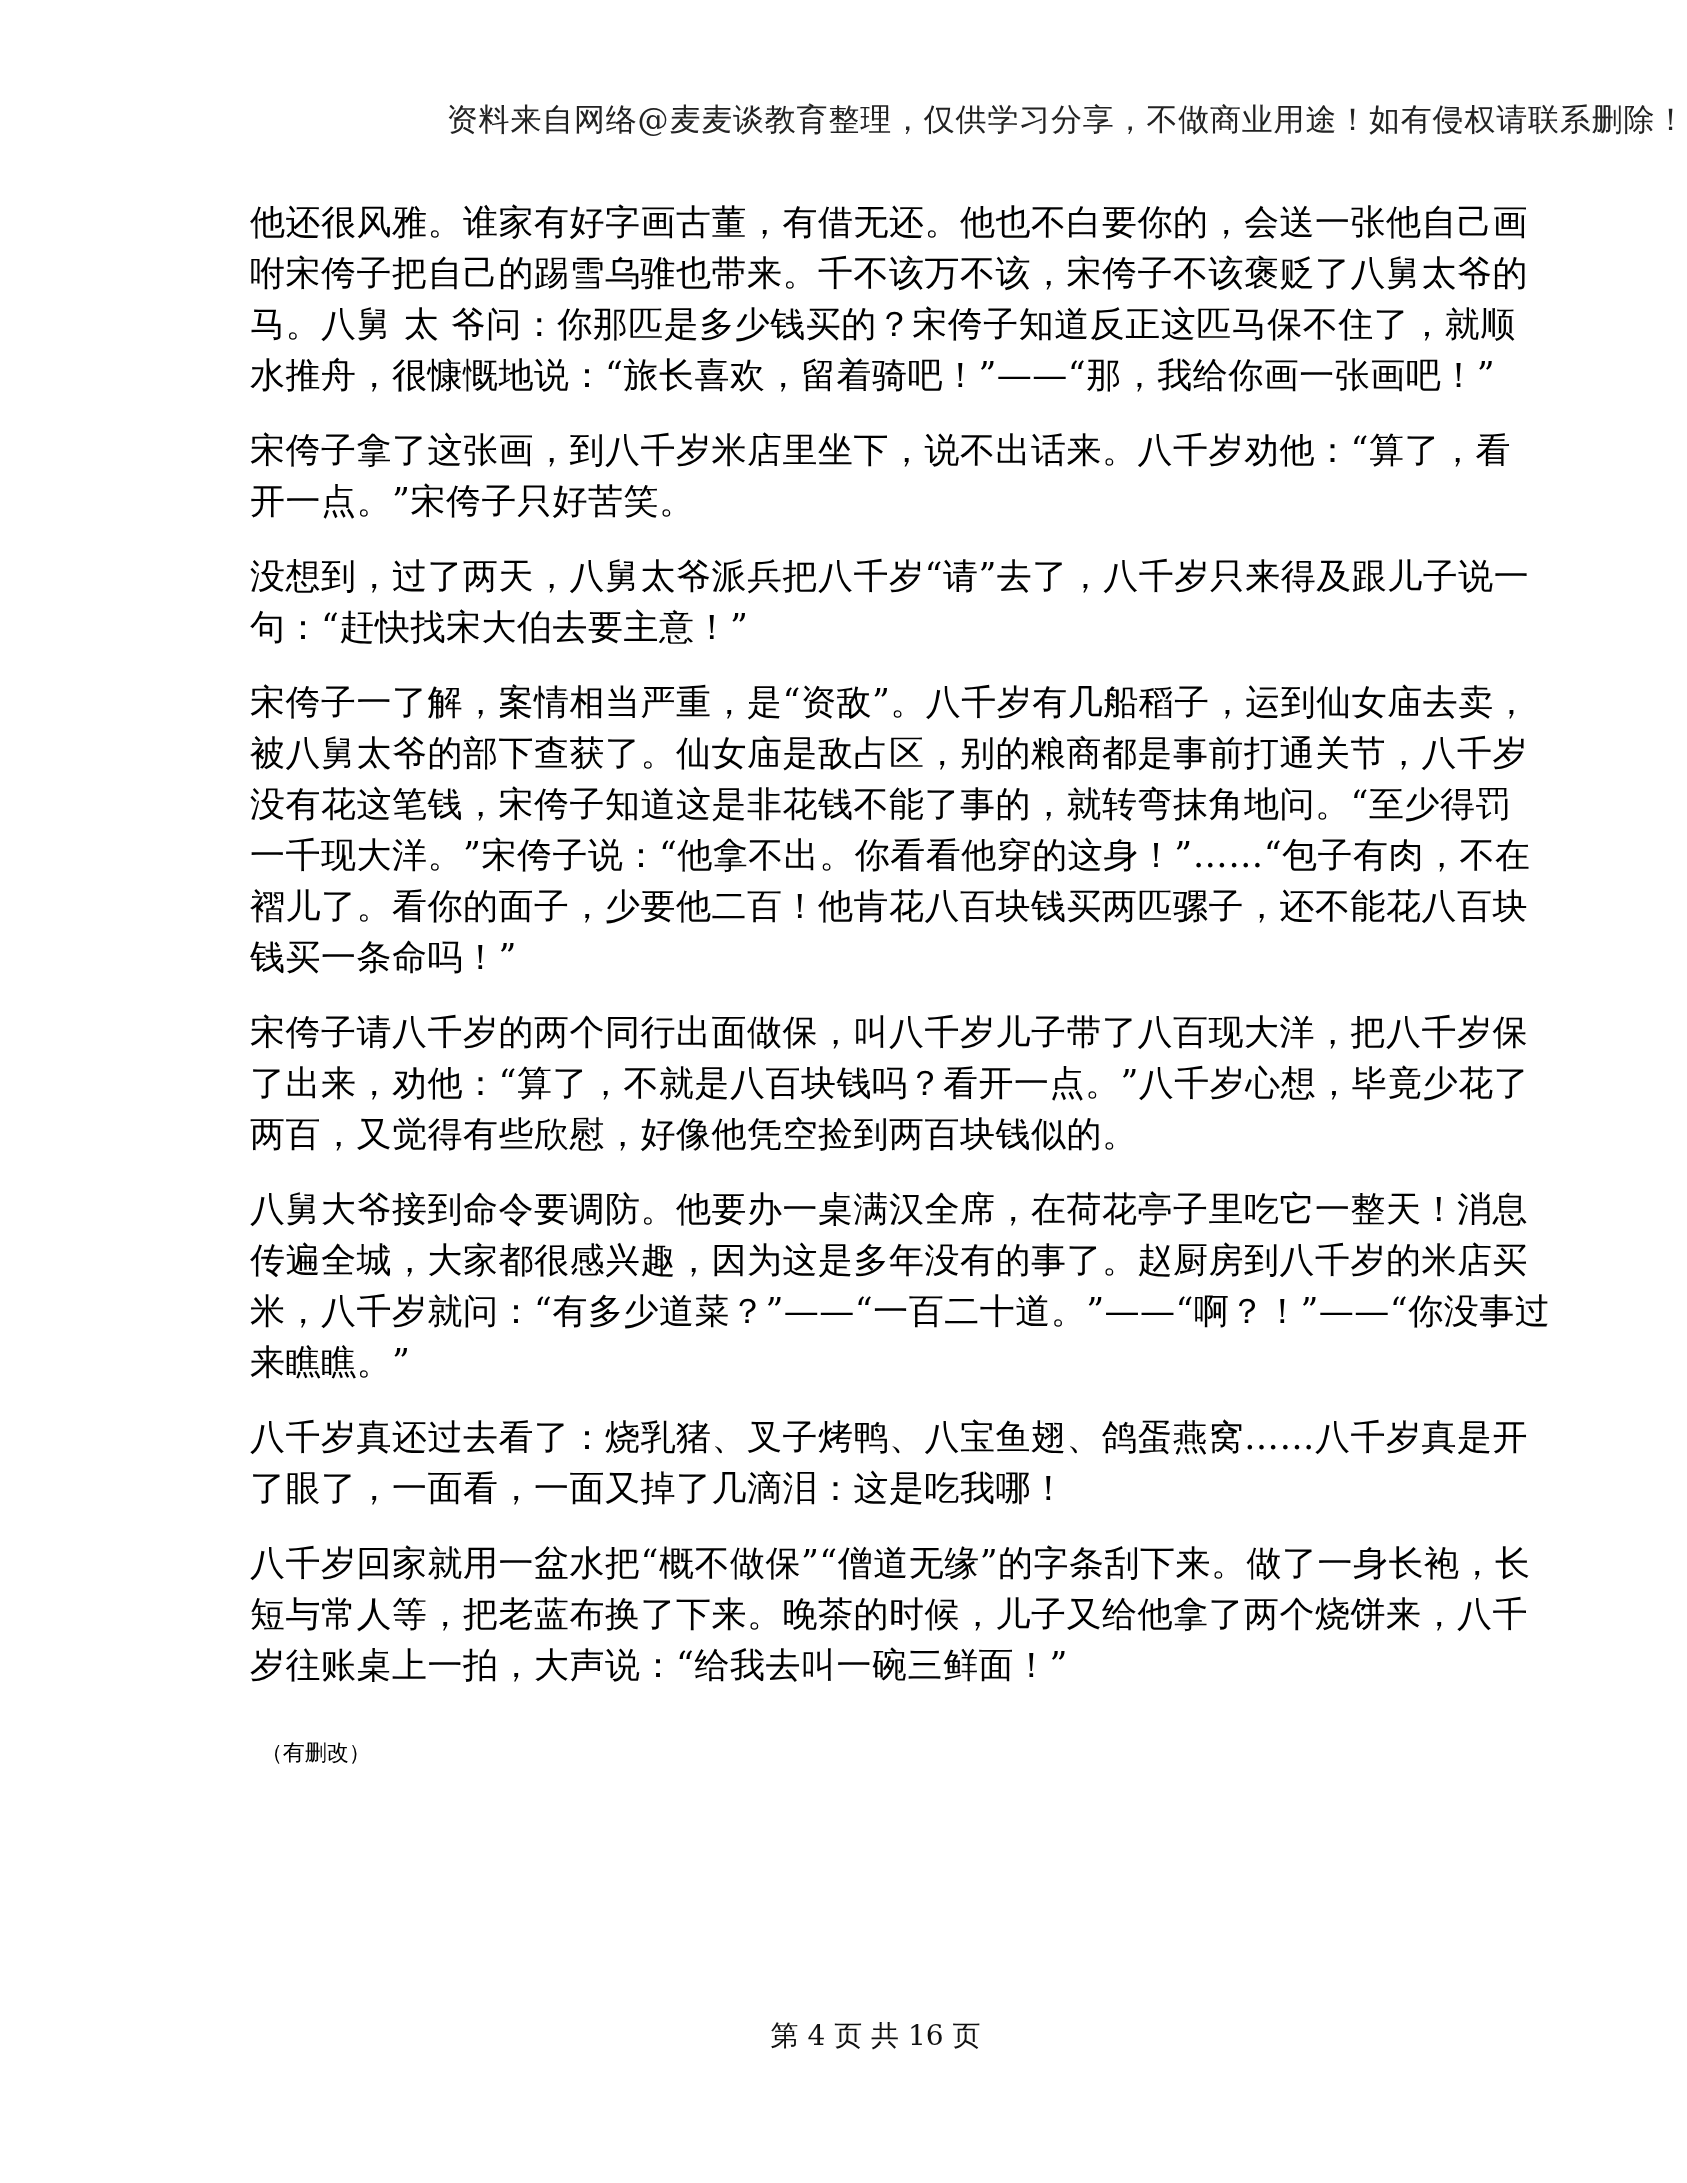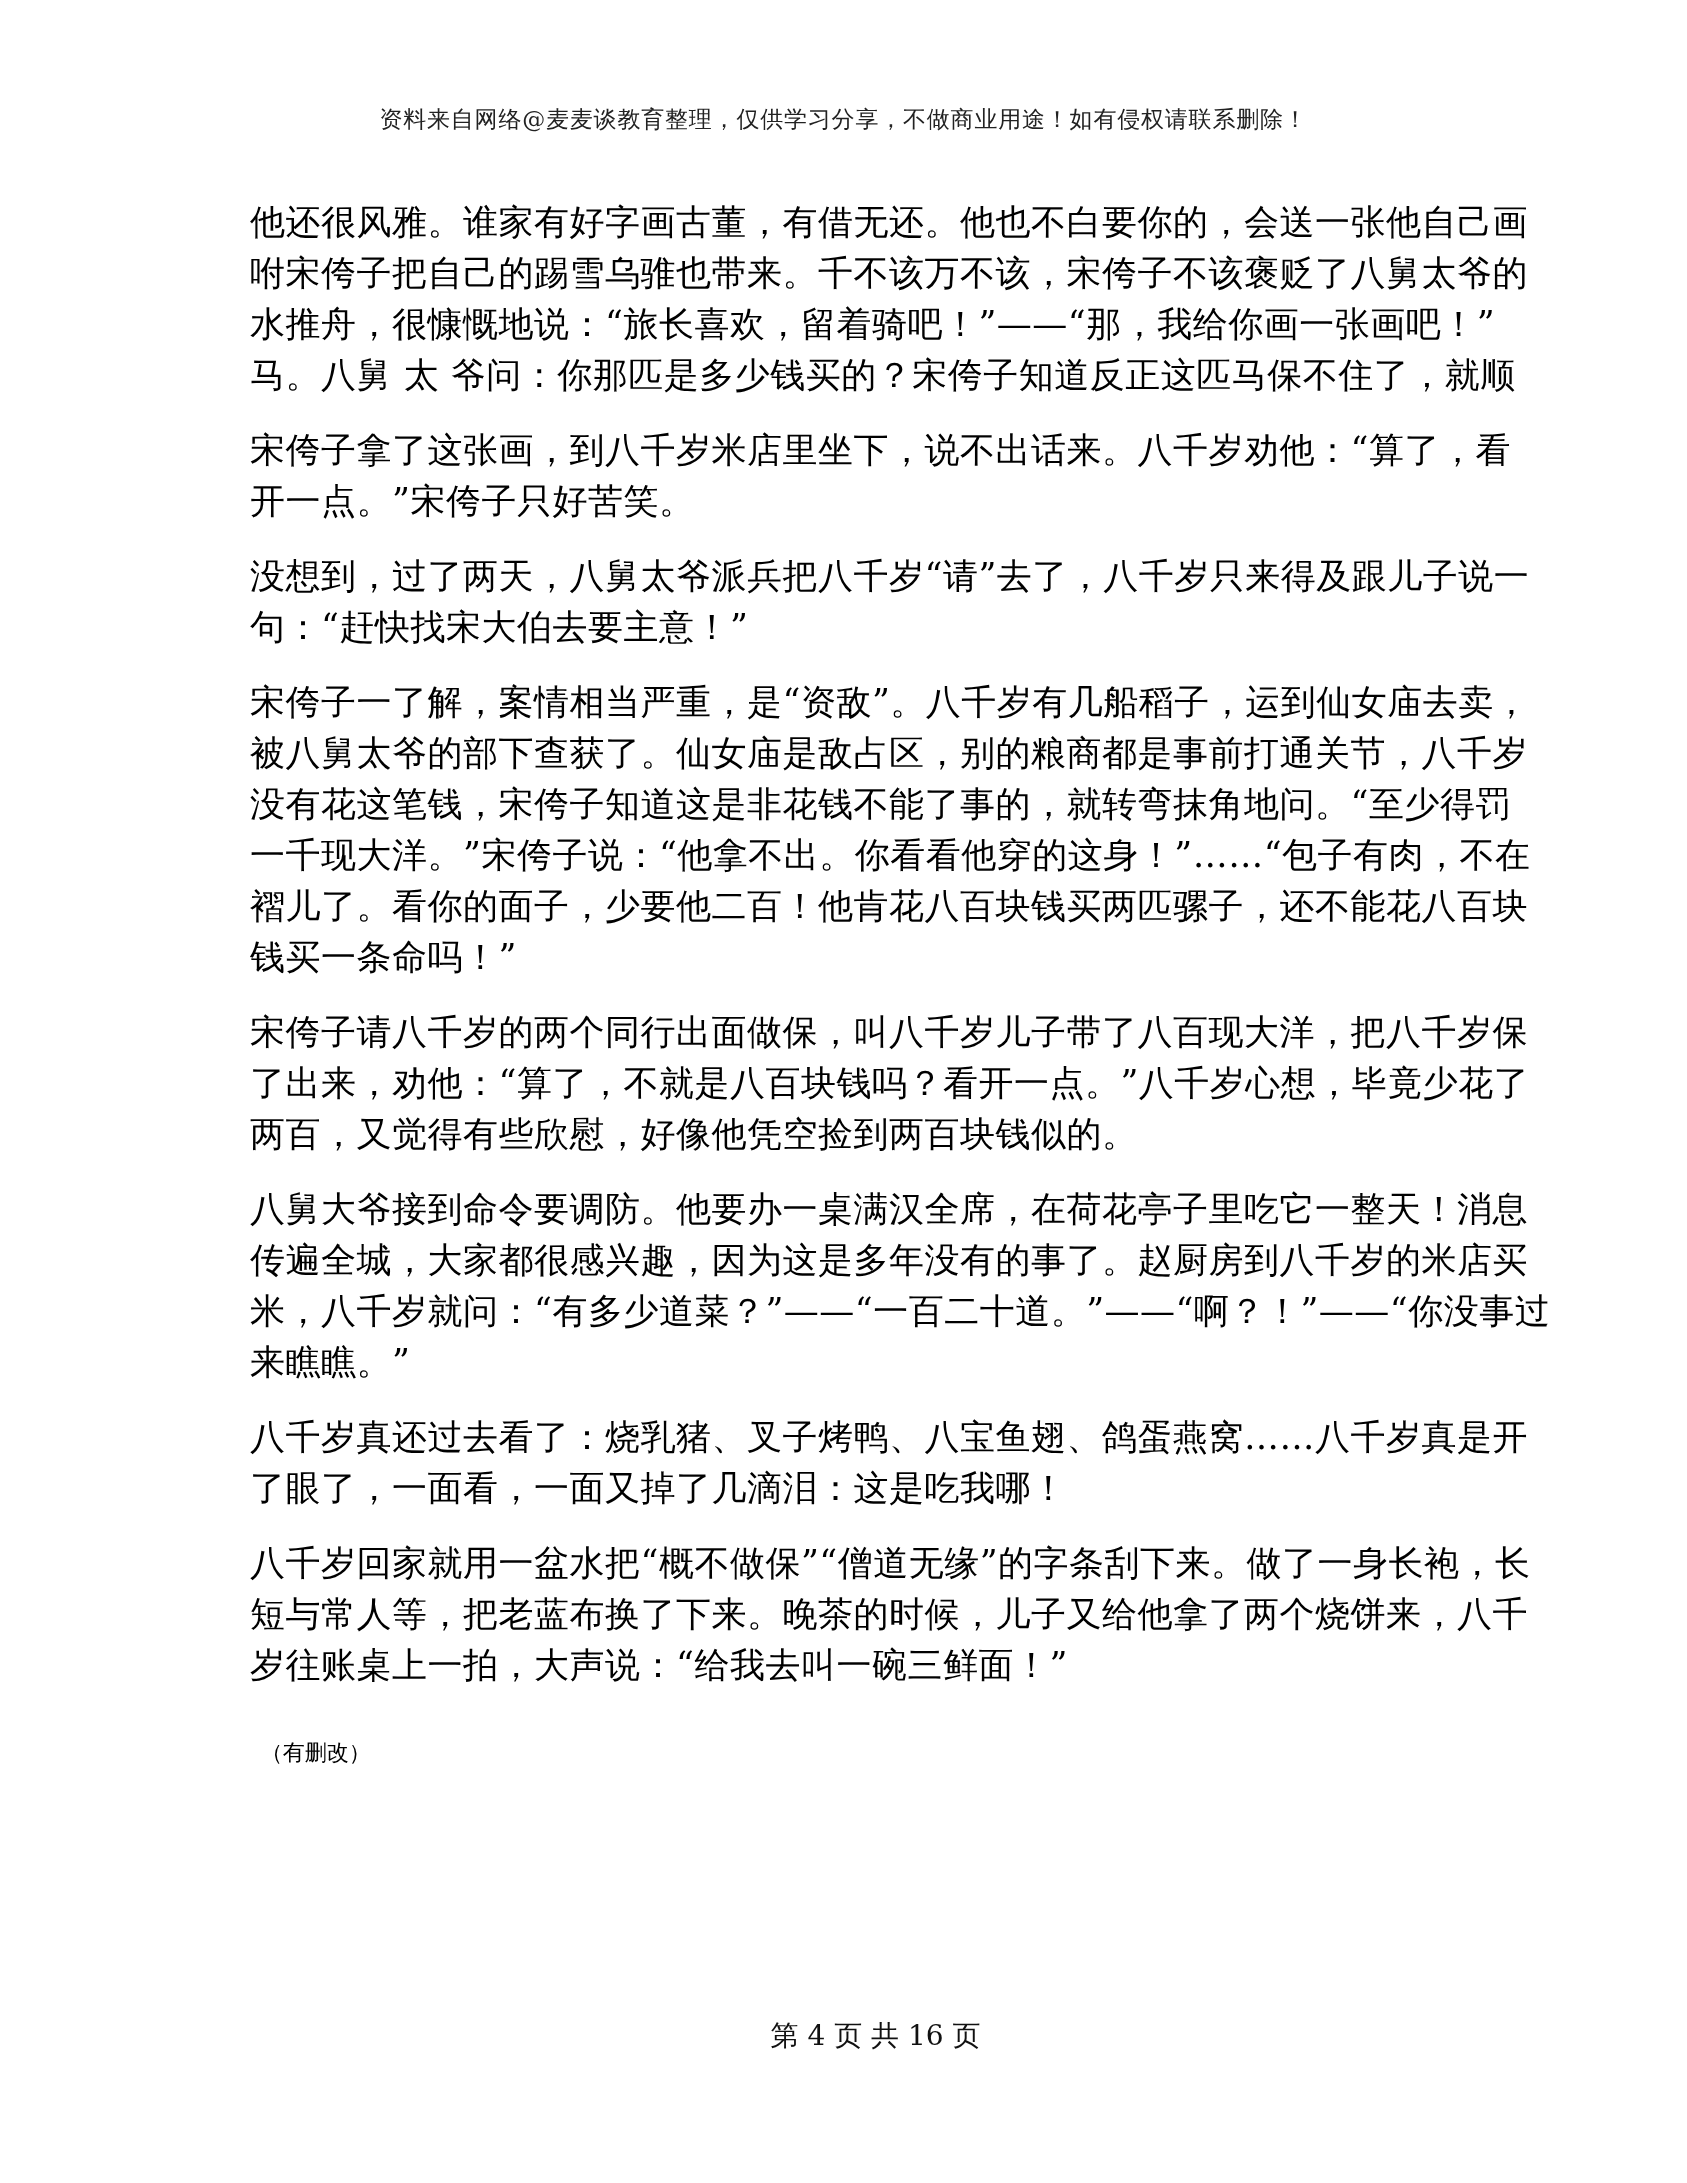--- a/index.html
+++ b/index.html
@@ -1,37 +1,37 @@
 <!DOCTYPE html>
 <html style="font-size:12.2px"><head>
 <meta charset="utf-8">
 <style>
   html, body { margin: 0; padding: 0; background: #ffffff; }
   body { width: 1687px; height: 2183px; position: relative; overflow: hidden;
          font-family: "DejaVu Serif", "Liberation Serif", serif; color: #000; }
-  .header { position: absolute; left: 0; top: 104px; width: 1687px; text-align: center;
-            font-size: 23px; line-height: 30.5px; color: #222; letter-spacing: 0.8px; }
+  .header { position: absolute; left: 0; top: 104px; width: 1687px; text-align: right;
+            font-size: 31px; line-height: 30.5px; color: #222; letter-spacing: 0.8px; }
   .body-text { position: absolute; left: 250px; top: 197px; width: 1191px; }
   .para { margin: 0 0 24px 0; font-size: 35px; line-height: 51px; letter-spacing: 0.5px; }
   .line { display: block; white-space: nowrap; }
   .note { margin-top: 36px; font-size: 22px; line-height: 51px; padding-left: 10.7px; }
   .footer { position: absolute; left: 0; top: 2021px; width: 1687px; text-align: center;
             font-size: 28px; line-height: 30.5px; color: #111; margin-left: 32px; }
 </style>
 </head>
 <body>
 
 <div class="header">资料来自网络@麦麦谈教育整理，仅供学习分享，不做商业用途！如有侵权请联系删除！</div>
 
 <div class="body-text">
   <p class="para">
     <span class="line">他还很风雅。谁家有好字画古董，有借无还。他也不白要你的，会送一张他自己画</span>
     <span class="line">咐宋侉子把自己的踢雪乌骓也带来。千不该万不该，宋侉子不该褒贬了八舅太爷的</span>
+    <span class="line">马。八舅 太 爷问：你那匹是多少钱买的？宋侉子知道反正这匹马保不住了，就顺</span>
     <span class="line">水推舟，很慷慨地说：“旅长喜欢，留着骑吧！”——“那，我给你画一张画吧！”</span>
-    <span class="line">马。八舅 太 爷问：你那匹是多少钱买的？宋侉子知道反正这匹马保不住了，就顺</span>
   </p>
   <p class="para">
     <span class="line">宋侉子拿了这张画，到八千岁米店里坐下，说不出话来。八千岁劝他：“算了，看</span>
     <span class="line">开一点。”宋侉子只好苦笑。</span>
   </p>
   <p class="para">
     <span class="line">没想到，过了两天，八舅太爷派兵把八千岁“请”去了，八千岁只来得及跟儿子说一</span>
     <span class="line">句：“赶快找宋大伯去要主意！”</span>
   </p>
   <p class="para">

